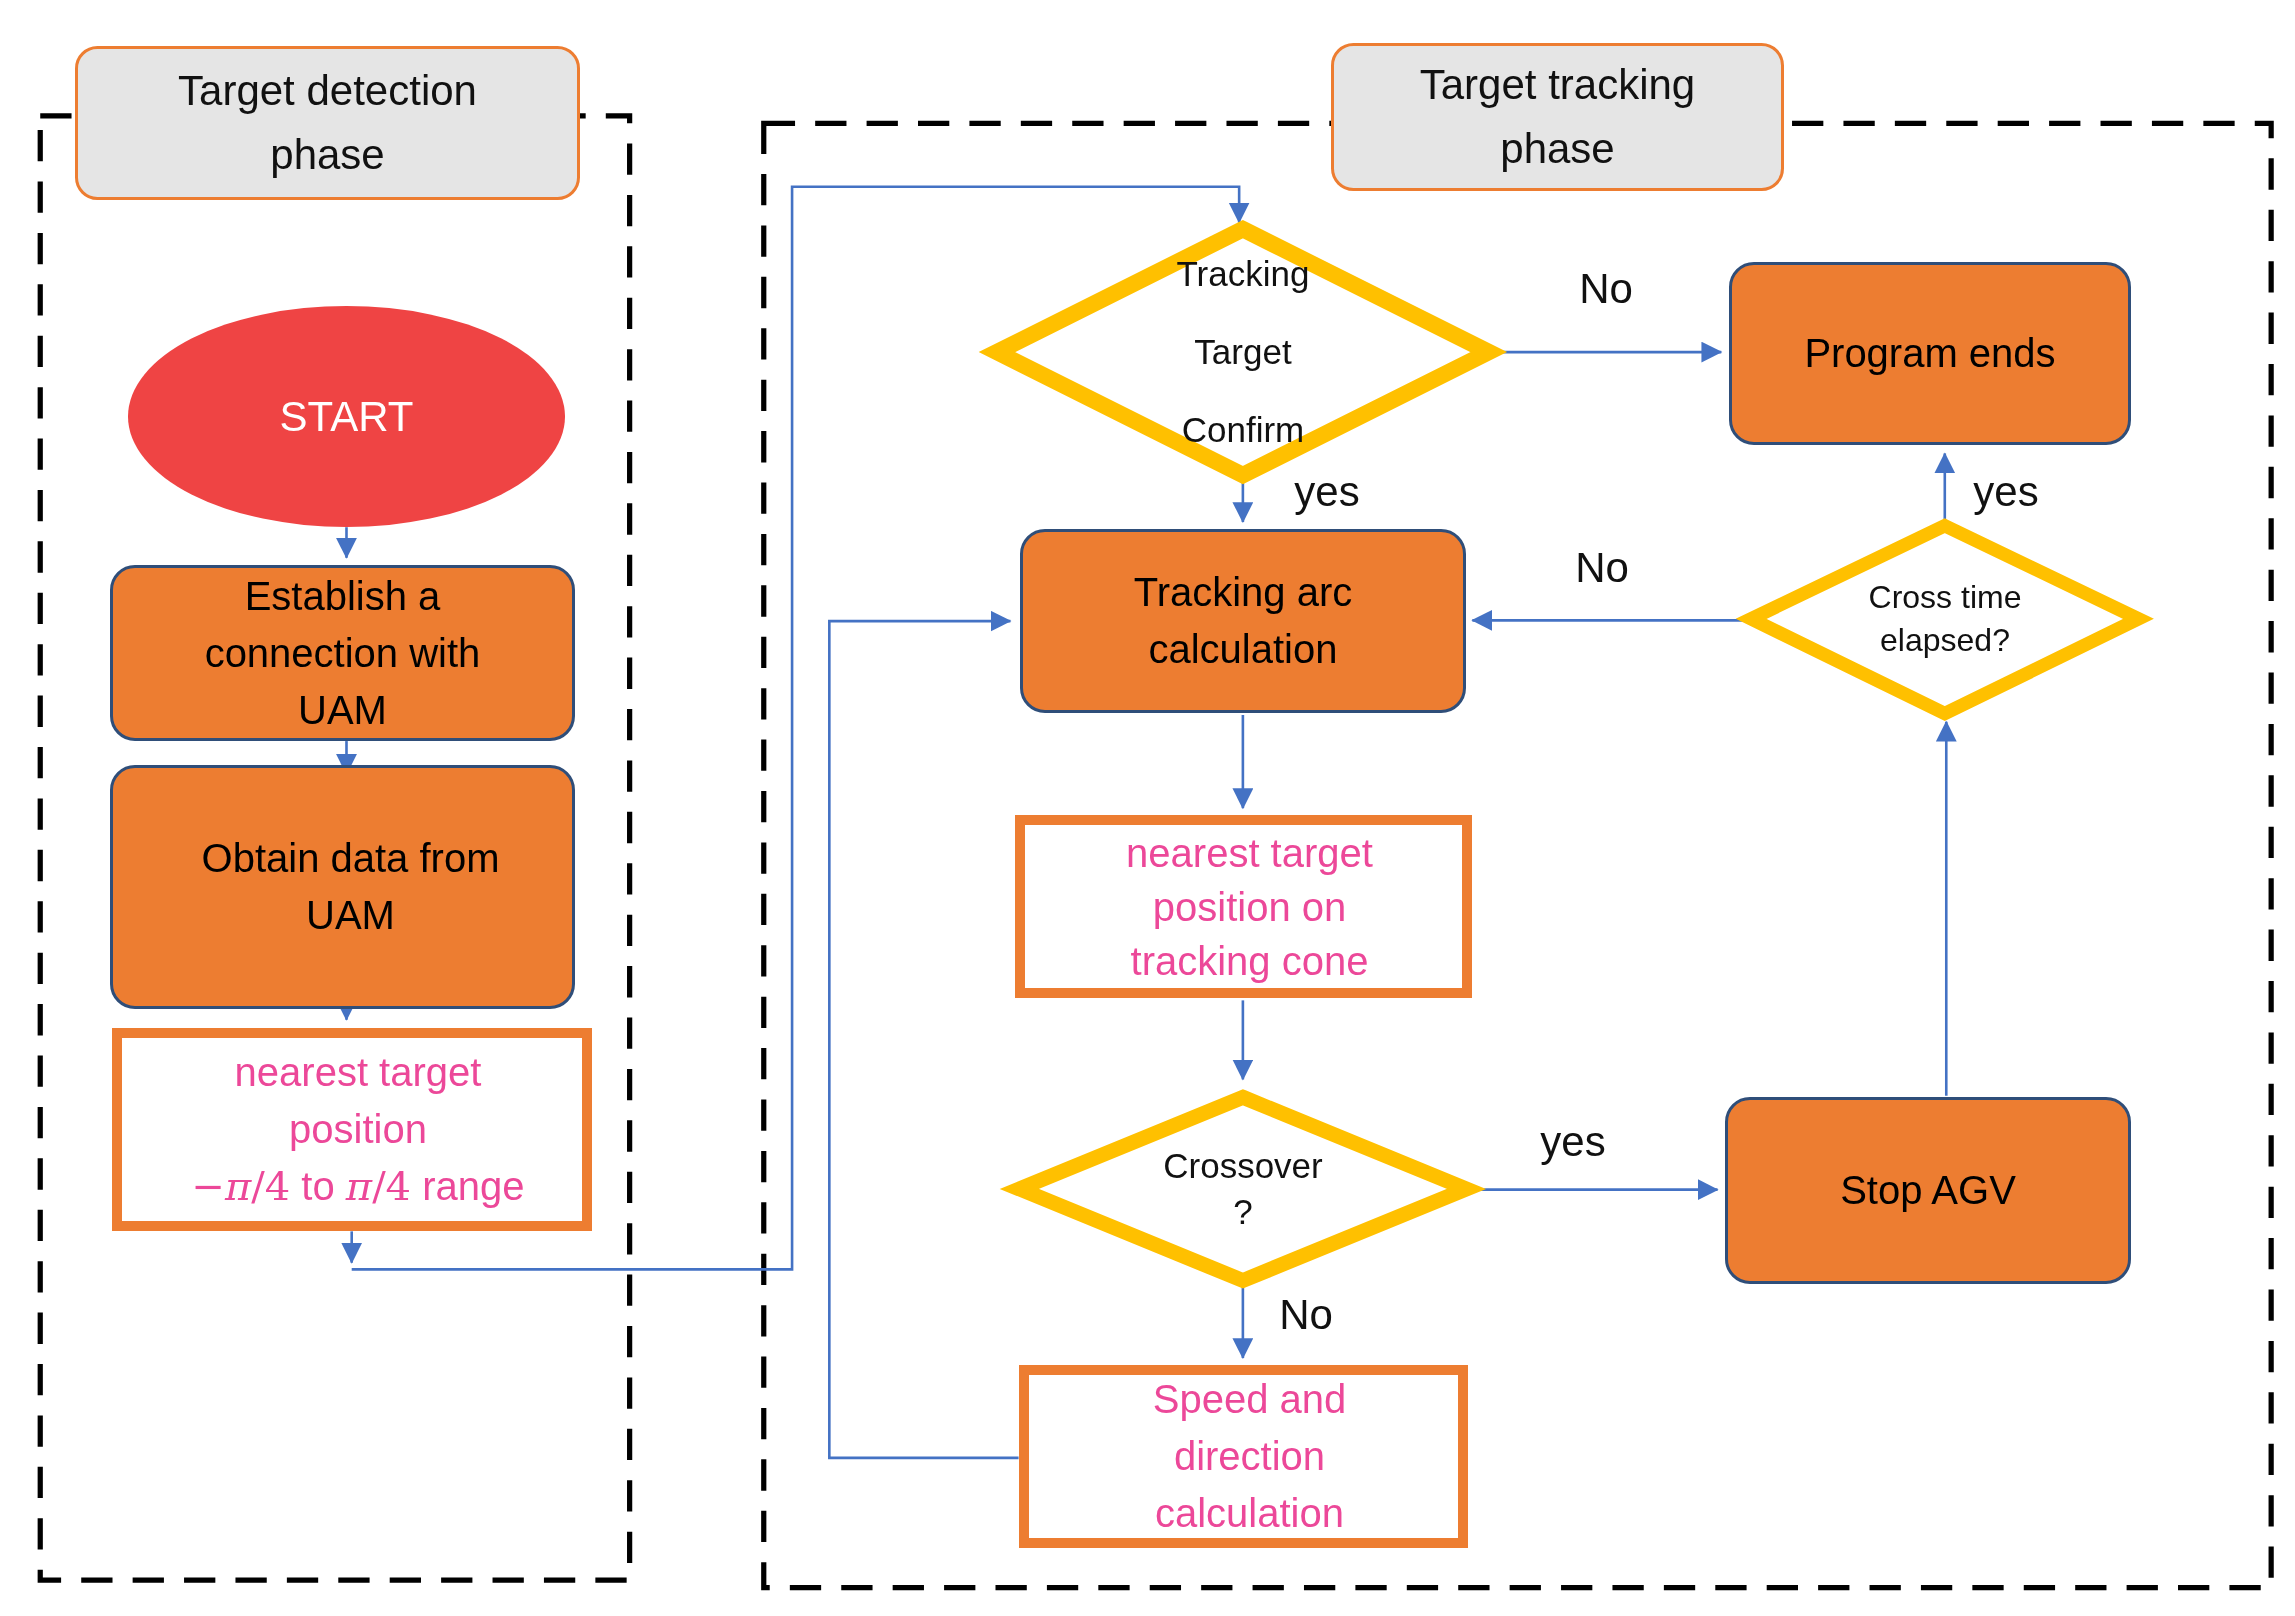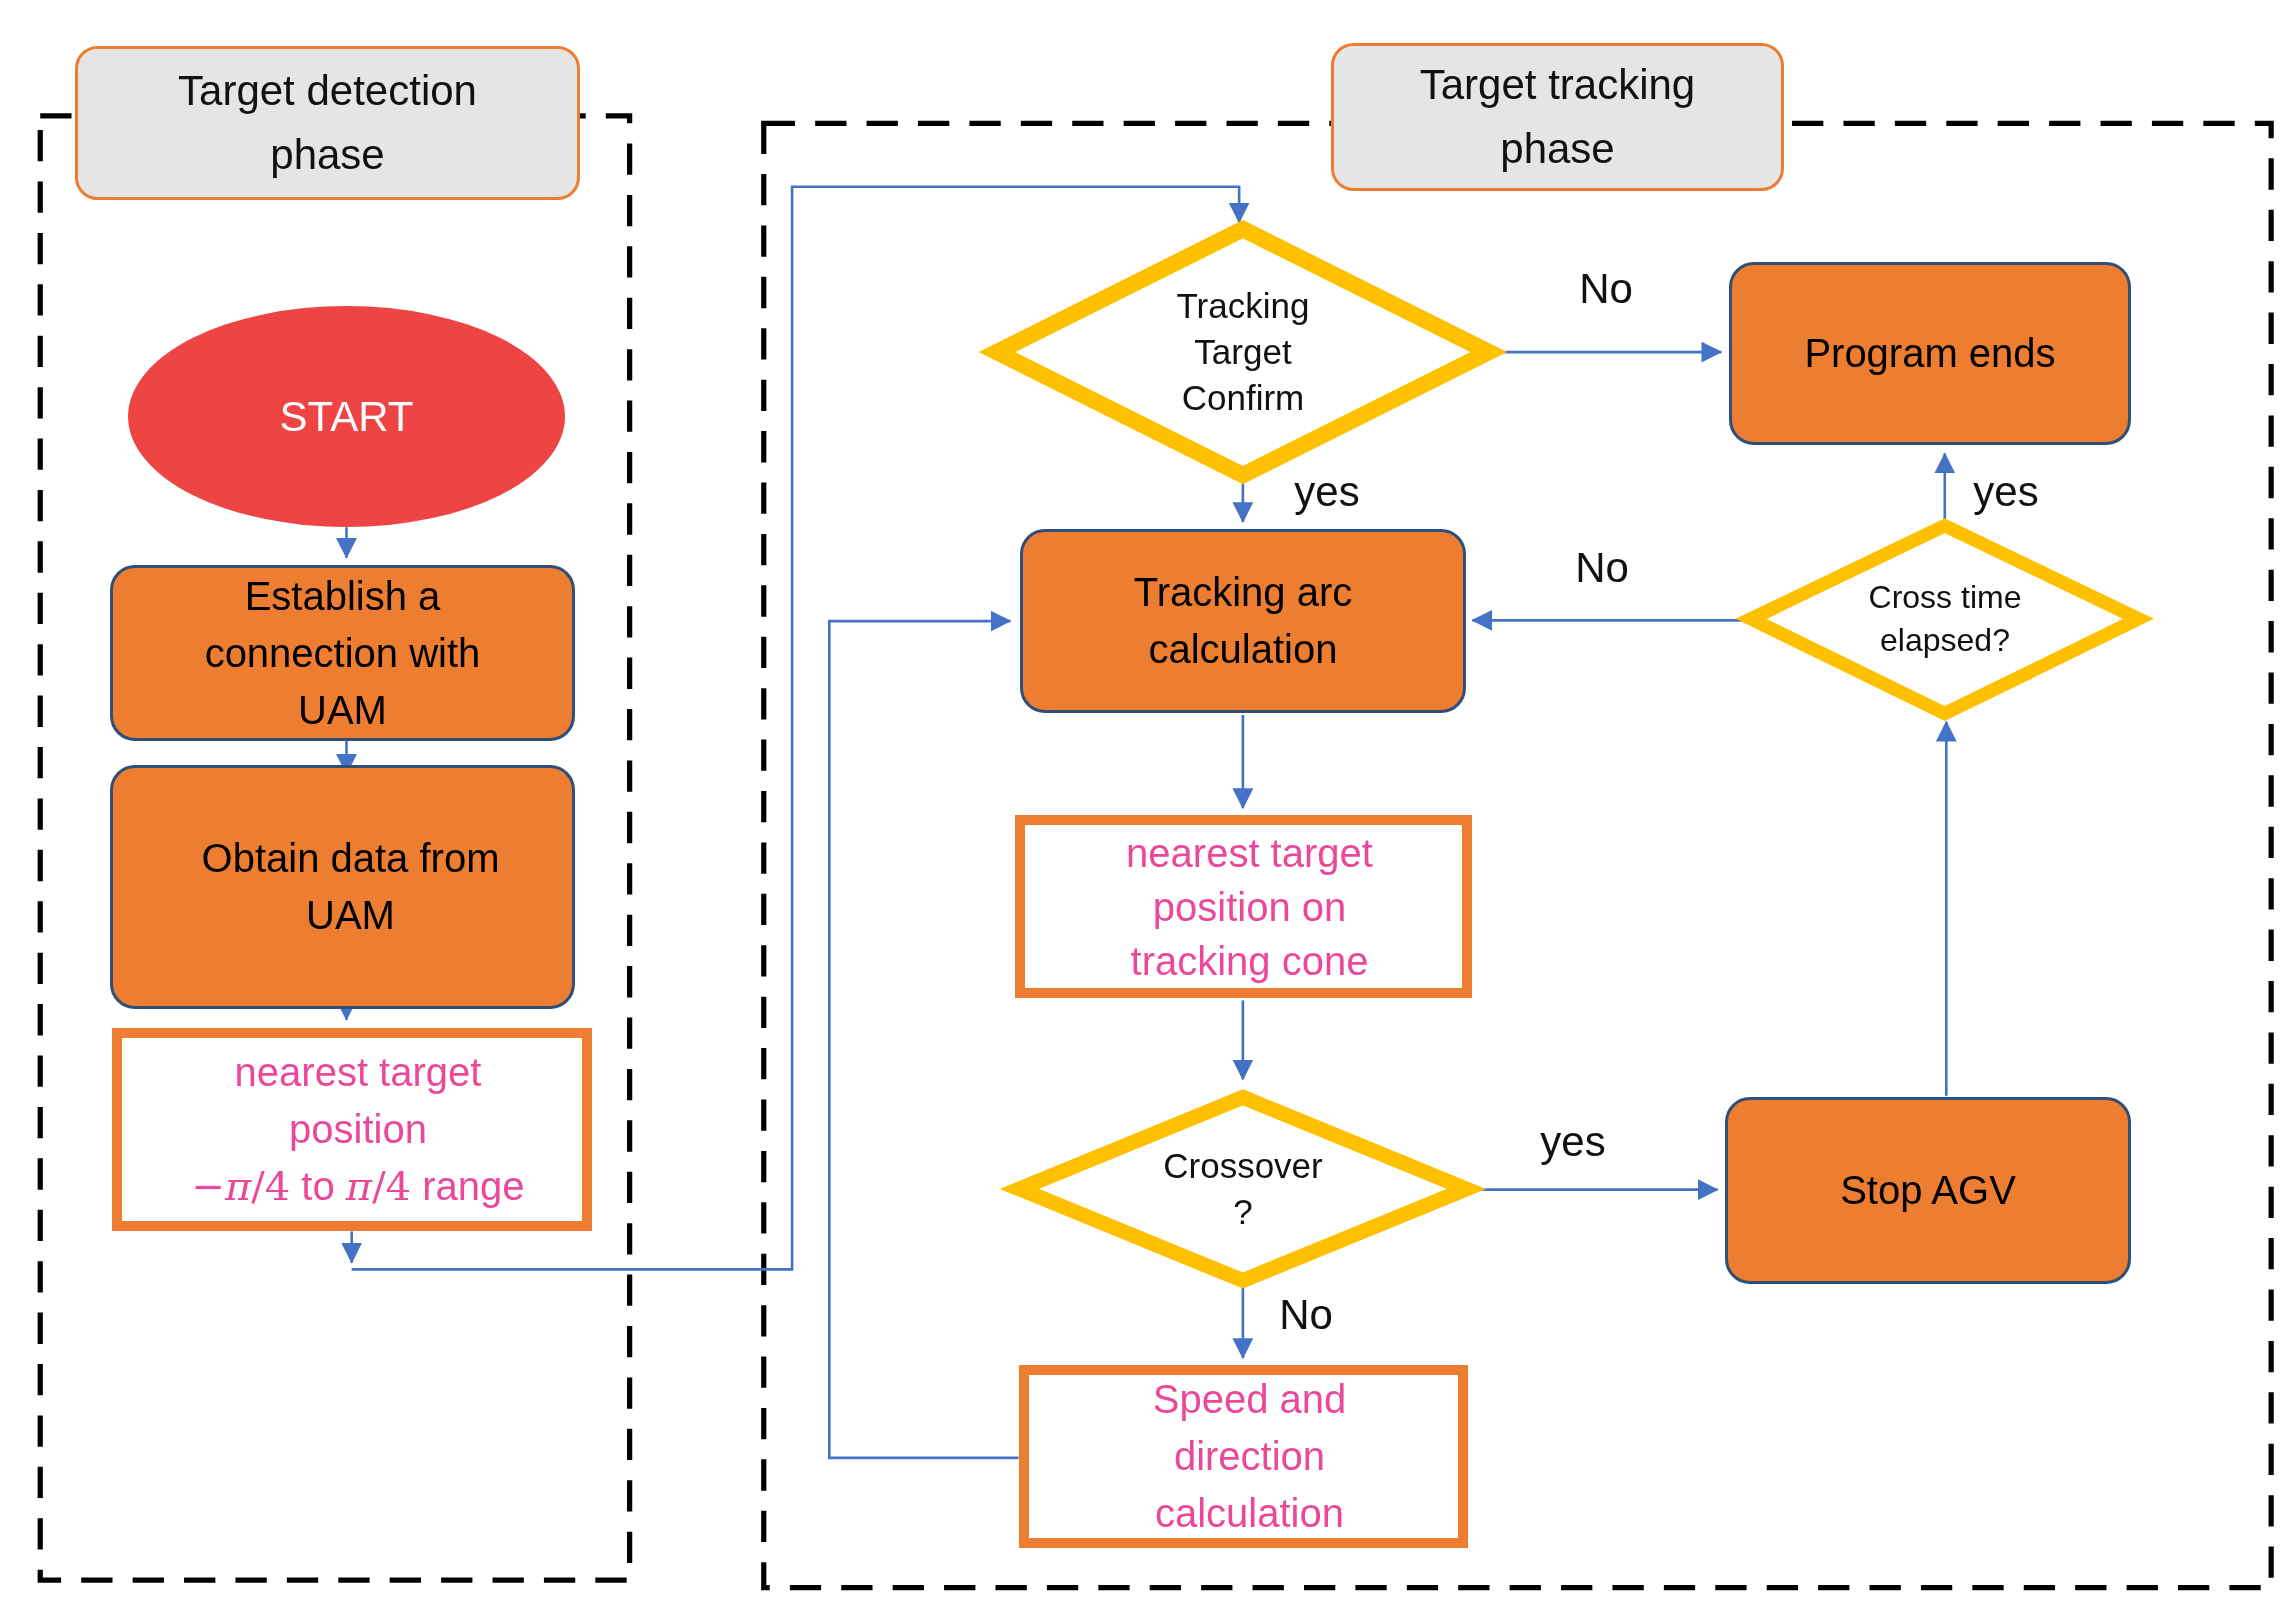--- a/index.html
+++ b/index.html
@@ -107,21 +107,21 @@
   </div>
 
   <div class="node io" style="left:112px;top:1028px;width:480px;height:203px;">
     <span class="line">nearest target</span>
     <span class="line">position</span>
     <span class="line">
       <span class="math">−</span><span class="pi">π</span><span class="math">/4</span><span> to </span><span class="pi">π</span><span class="math">/4</span><span> range</span>
     </span>
   </div>
 
-  <div class="dtext" style="left:1094px;top:277px;width:298px;height:149px;font-size:35px;line-height:46px;">
+  <div class="dtext" style="left:1094px;top:277px;width:298px;height:149px;font-size:35px;line-height:46px;gap:32px;">
     <span class="line">Tracking</span>
     <span class="line">Target</span>
     <span class="line">Confirm</span>
   </div>
 
   <div class="node proc" style="left:1020px;top:529px;width:446px;height:184px;">
     <span class="line">Tracking arc</span>
     <span class="line">calculation</span>
   </div>
 

